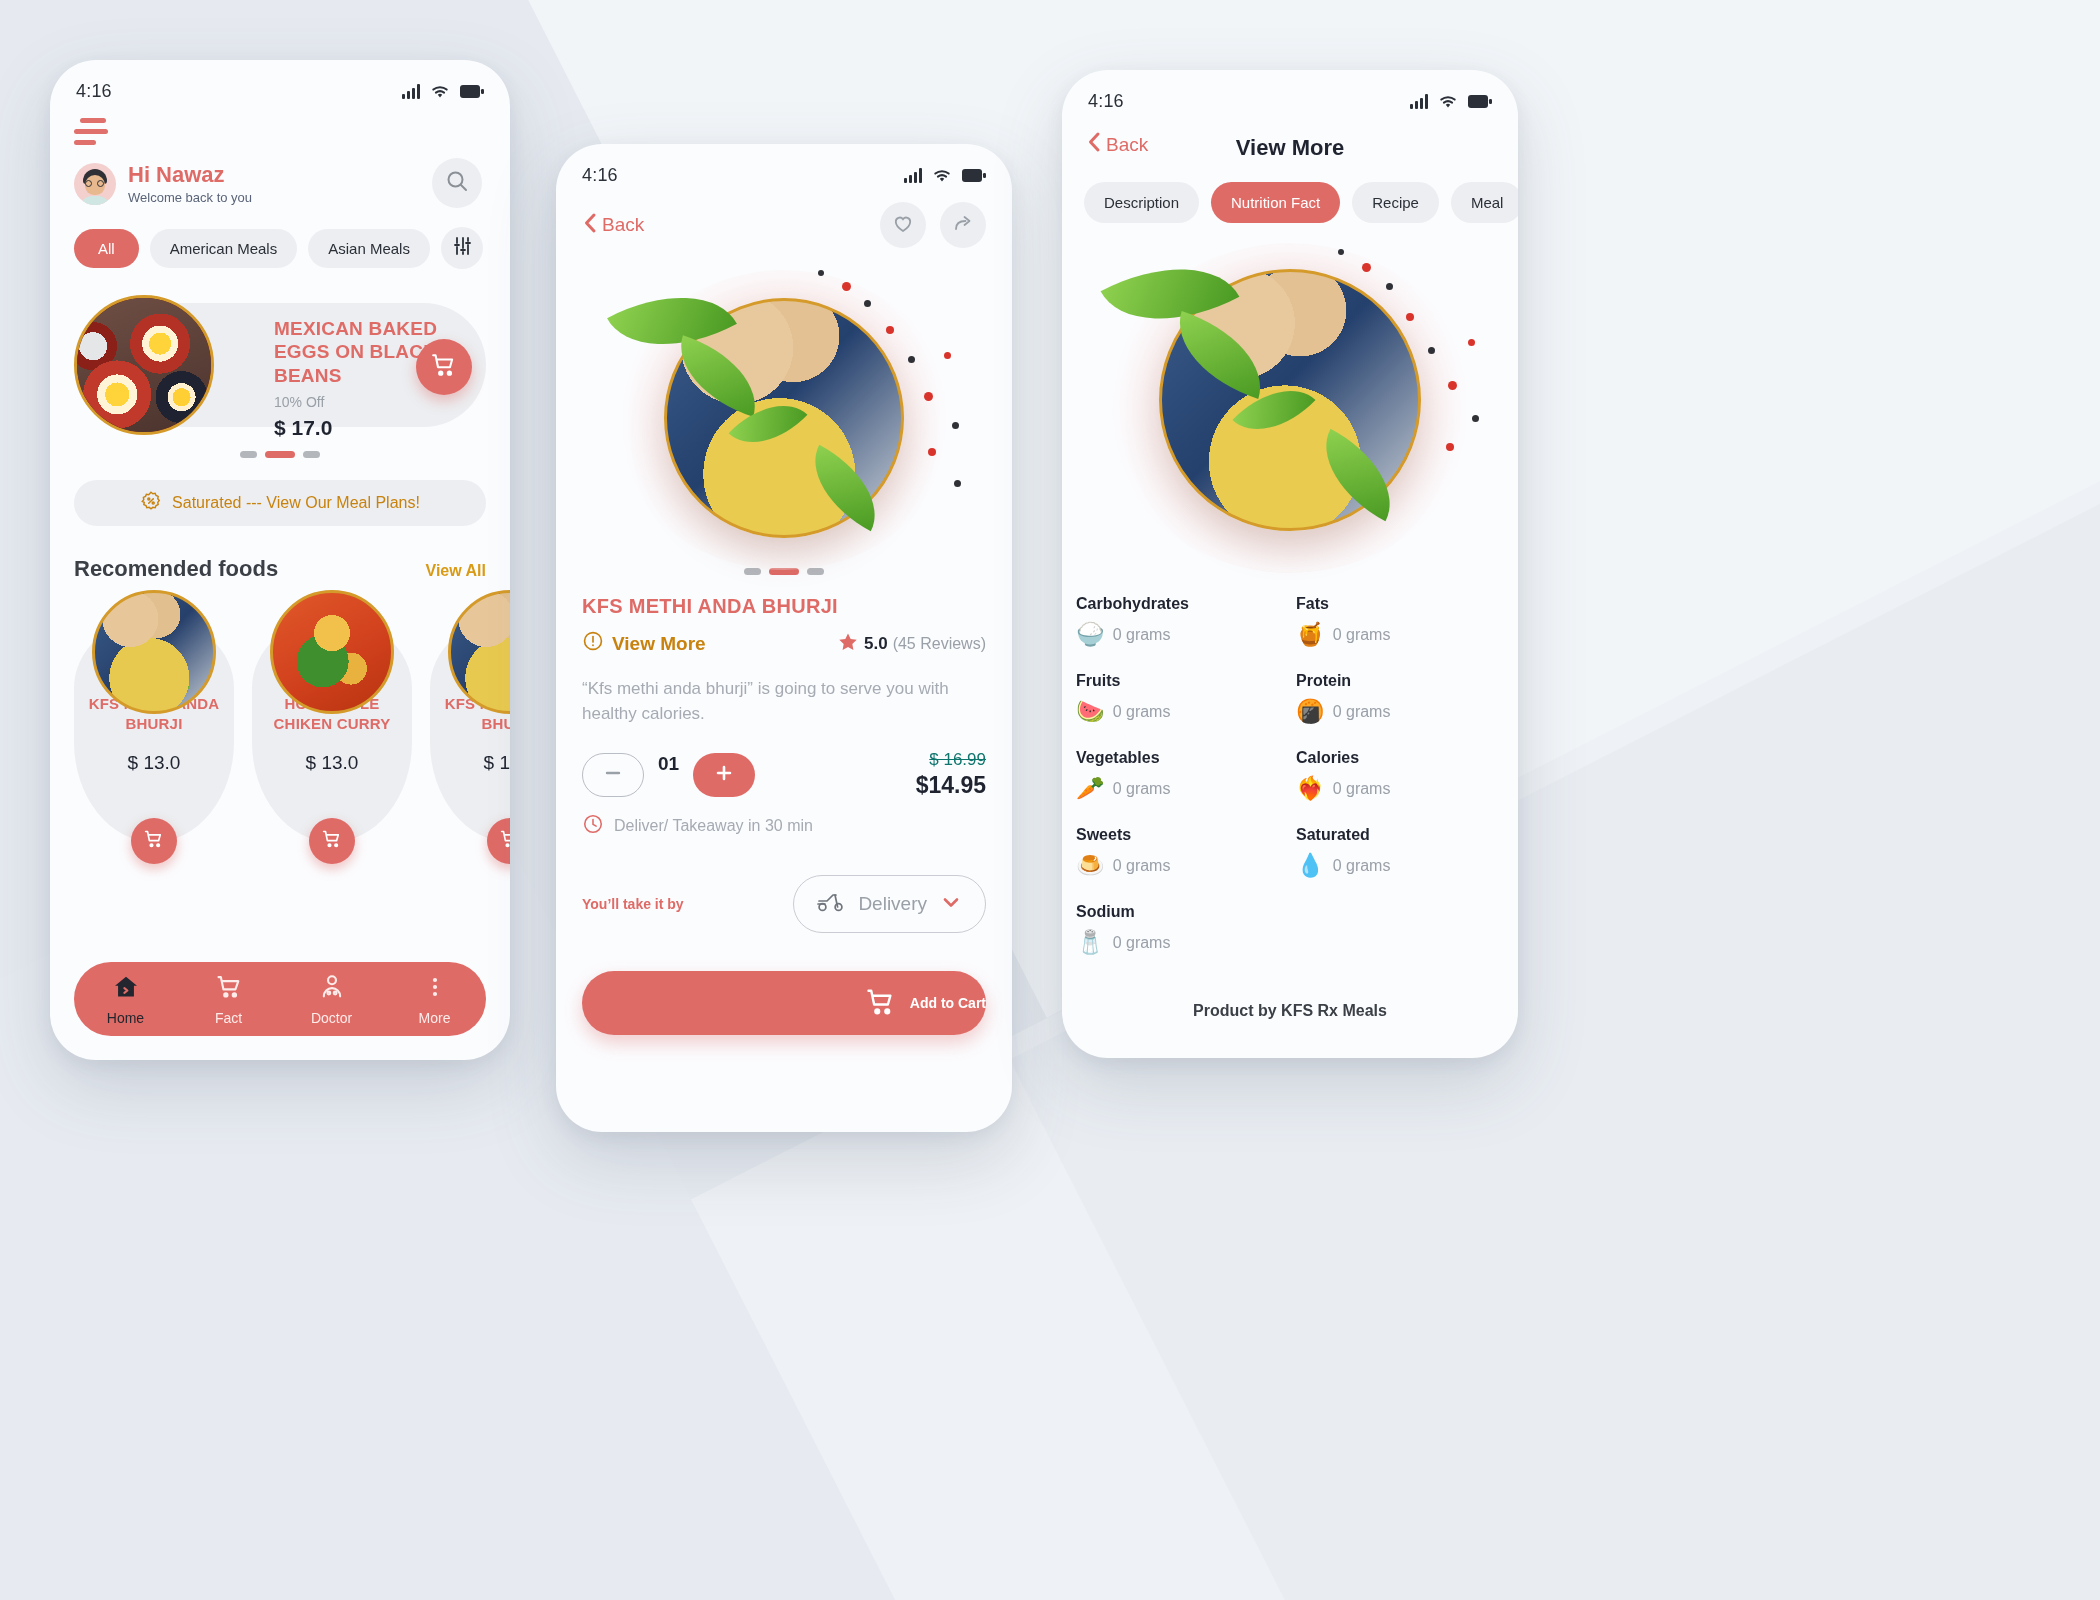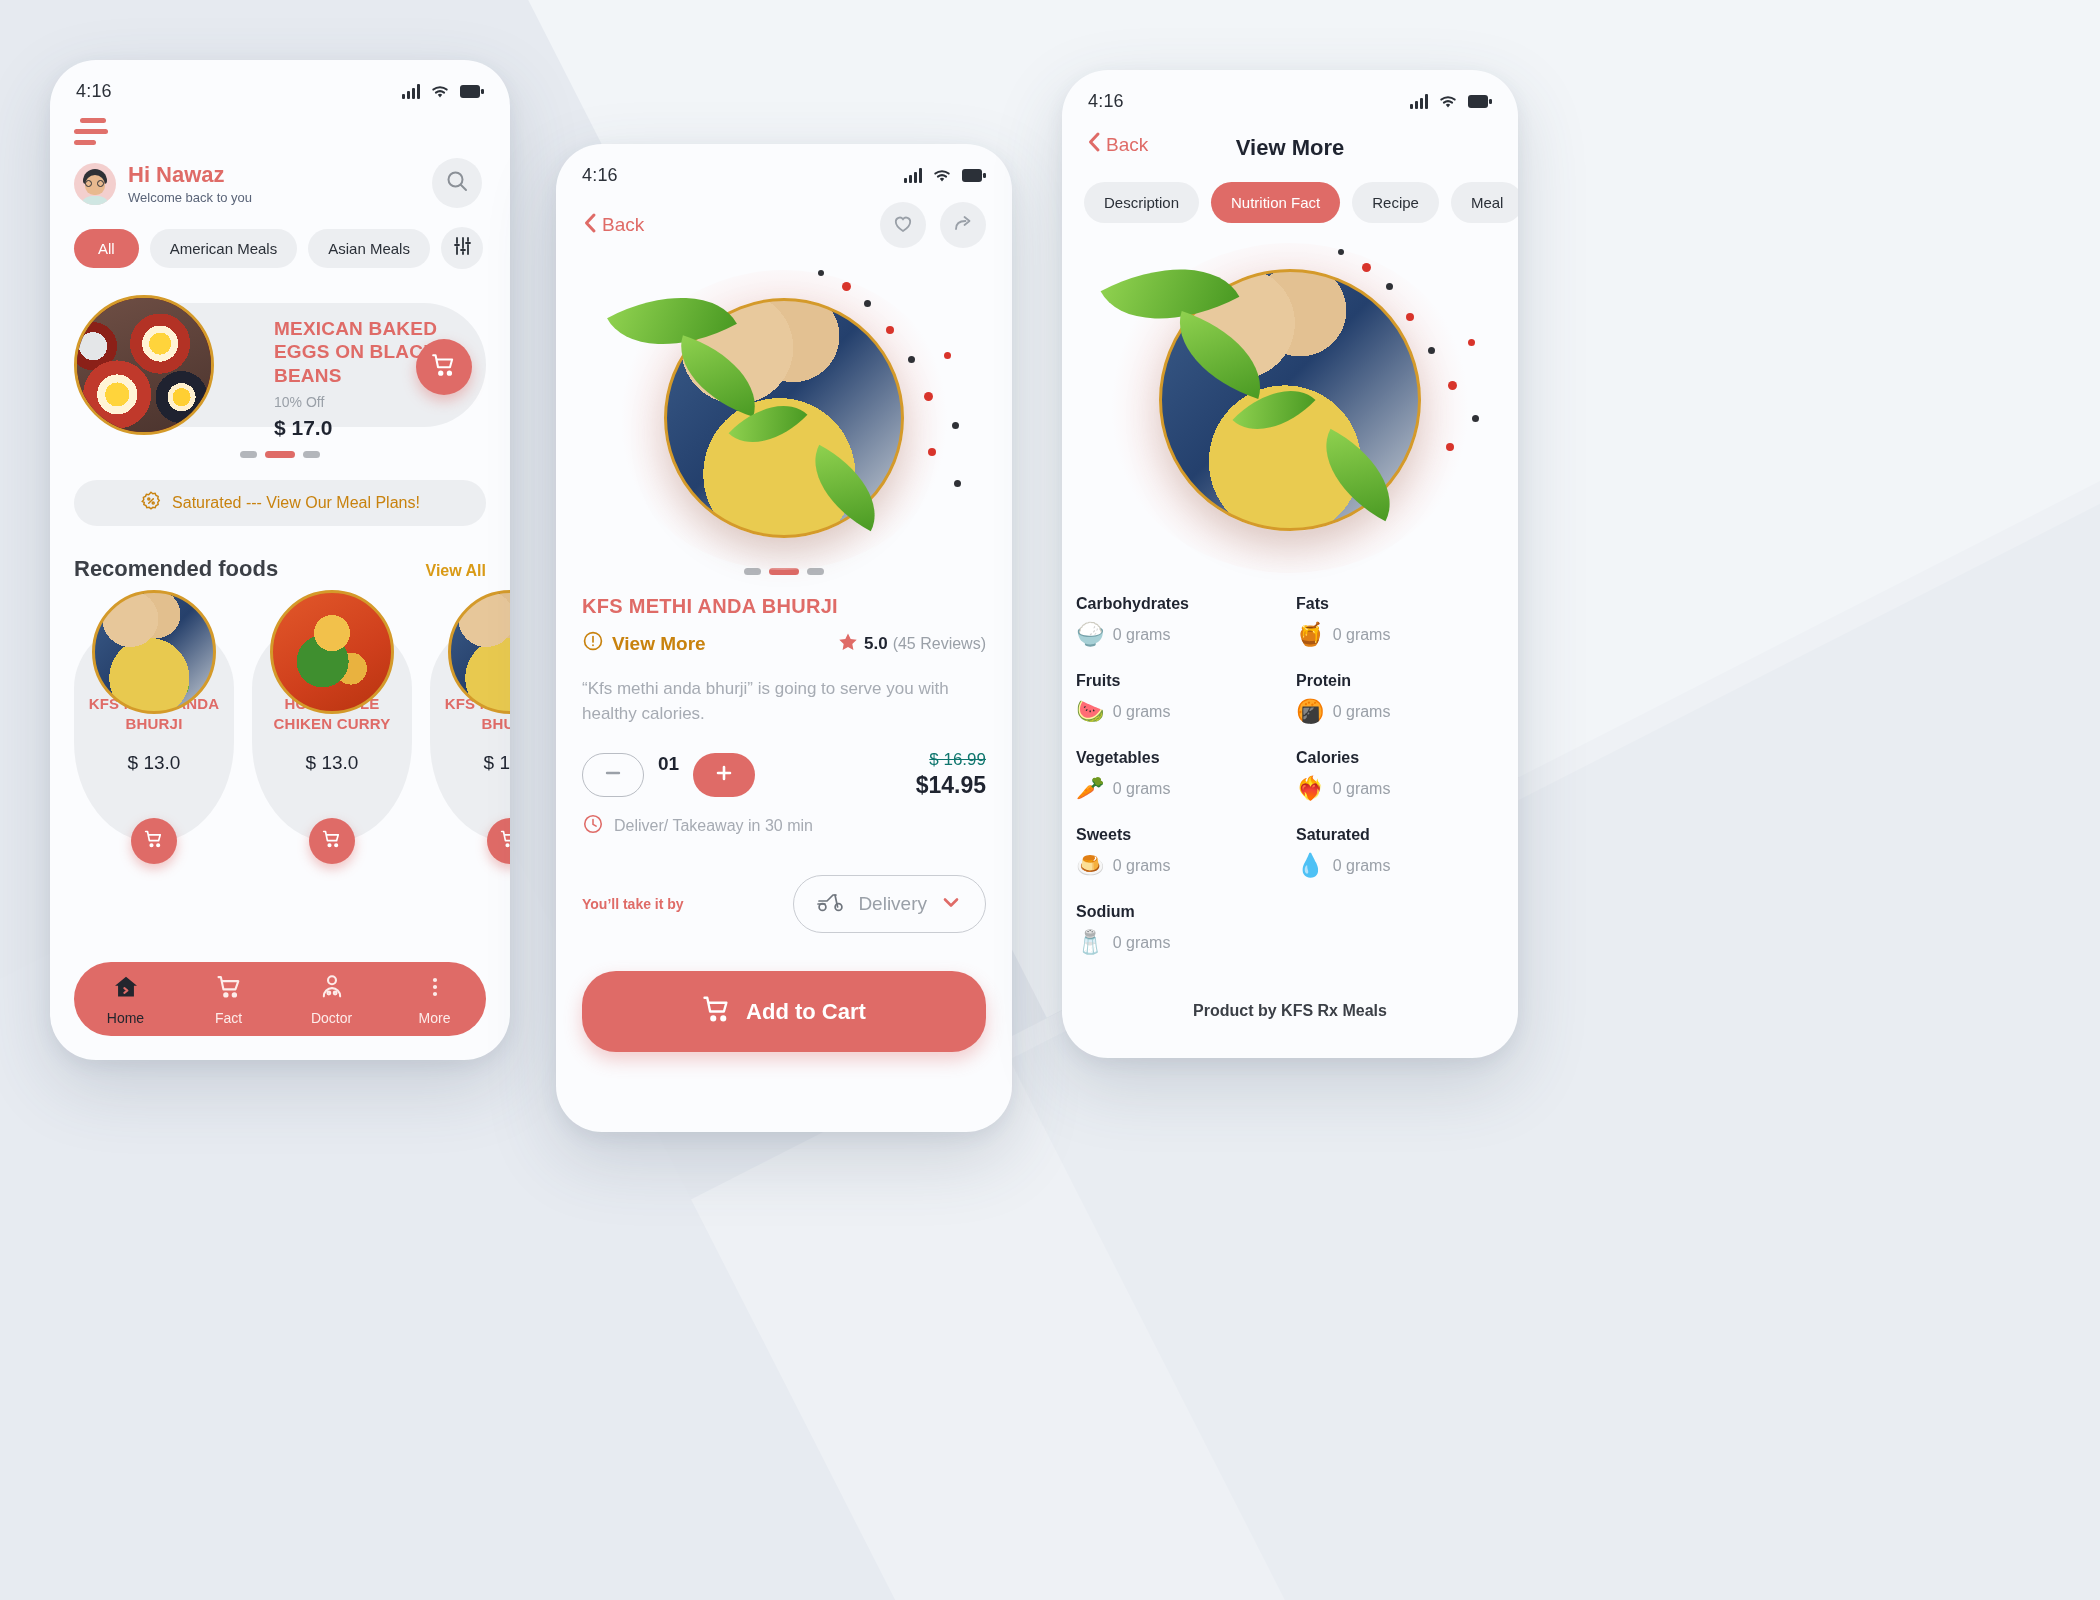--- a/index.html
+++ b/index.html
@@ -189,22 +189,22 @@
       align-items:center; justify-content:center; }
   .price-wrap { text-align:right; }
   .price-old { font-size:17px; color:#0f766e; text-decoration:line-through; }
   .price-new { font-size:23px; font-weight:700; color:#1f2430; margin-top:2px; }
   .deliver { display:flex; align-items:center; gap:10px; margin-top:14px; color:#a6abb3; font-size:16px; }
   .take-row { display:flex; align-items:center; justify-content:space-between; margin-top:36px; }
   .take-lbl { color:#df6b67; font-weight:700; font-size:14px;text-align:center; }
   .take-sel { display:flex; align-items:center; gap:12px; padding:14px 22px; border-radius:30px;
       border:1.4px solid #c9ccd2; background:transparent; }
   .take-sel .txt { font-size:19px; color:#9aa0a8; }
-  .addcart { margin:38px 26px 0; height:81px; border-radius:34px; background:#df6b67; display:flex;
-      align-items:center; justify-content:center; gap:14px; color:#fff; font-size:22px; font-weight:700;
+  .addcart { margin:38px 26px 0; height:64px; border-radius:34px; background:#df6b67; display:flex;
+      align-items:center; justify-content:flex-end; gap:14px; color:#fff; font-size:14px; font-weight:700;
       box-shadow:0 8px 18px rgba(223,107,103,.32); }
 
   
   .more-top { position:relative; padding:14px 26px 0; height:52px; }
   .more-top .back { position:absolute; left:24px; top:16px; }
   .more-title { text-align:center; font-size:22px; font-weight:700; color:#1f2430; line-height:40px; }
   .more-tabs { display:flex; gap:12px; padding:16px 0 0 22px; overflow:hidden; }
   .mtab { padding:12px 20px; border-radius:24px; background:#eceef1; font-size:15px; color:#2b3038;
       white-space:nowrap; flex:0 0 auto; }
   .mtab.active { background:#df6b67; color:#fff; }

